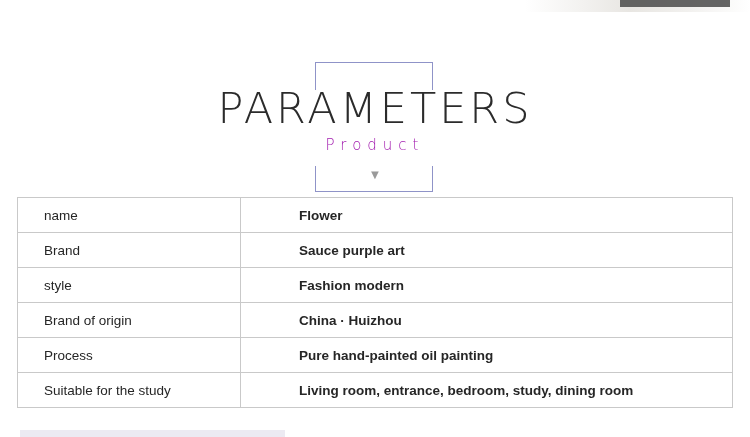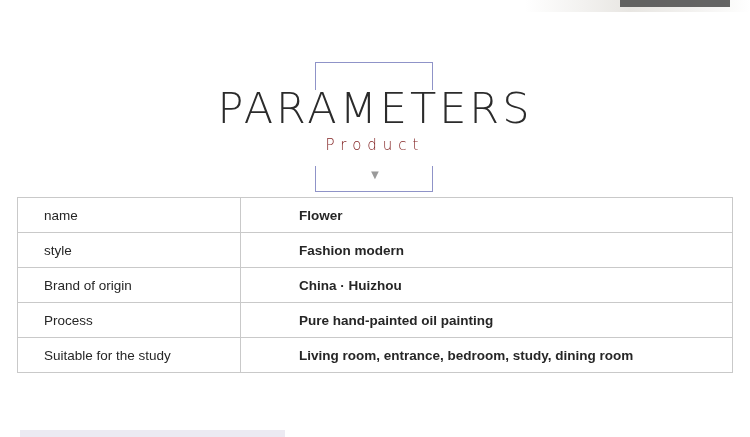--- a/index.html
+++ b/index.html
@@ -91,21 +91,21 @@
   .title-sub {
     position: absolute;
     top: 106px;
     left: 0;
     width: 750px;
     text-align: center;
     font-family: "DejaVu Sans", sans-serif;
     font-size: 15px;
     font-weight: 300;
     letter-spacing: 6px;
-    color: #7f1d1d;
+    color: #a21caf;
   }
   .caret {
     position: absolute;
     top: 138px;
     left: 0;
     width: 750px;
     text-align: center;
     font-size: 13px;
     color: #9a9a9a;
     line-height: 13px;
@@ -165,20 +165,24 @@
   <div class="caret">▼</div>
 </div>
 
 <table class="param-table">
   <tbody>
     <tr>
       <td class="cell-label">name</td>
       <td class="cell-value">Flower</td>
     </tr>
     <tr>
+      <td class="cell-label">Brand</td>
+      <td class="cell-value">Sauce purple art</td>
+    </tr>
+    <tr>
       <td class="cell-label">style</td>
       <td class="cell-value">Fashion modern</td>
     </tr>
     <tr>
       <td class="cell-label">Brand of origin</td>
       <td class="cell-value">China · Huizhou</td>
     </tr>
     <tr>
       <td class="cell-label">Process</td>
       <td class="cell-value">Pure hand-painted oil painting</td>

